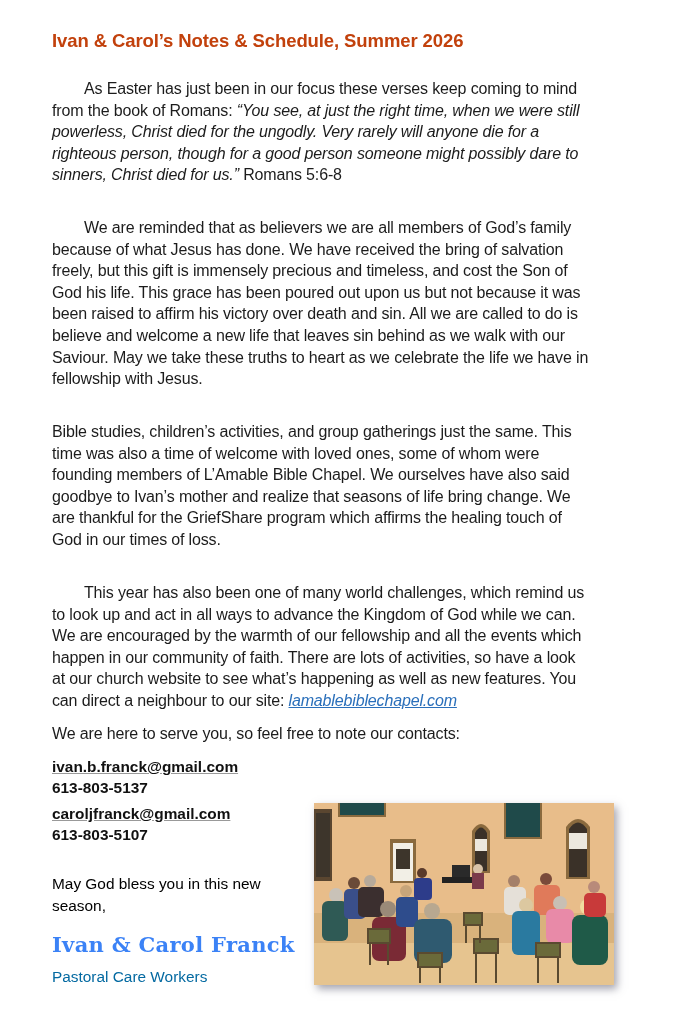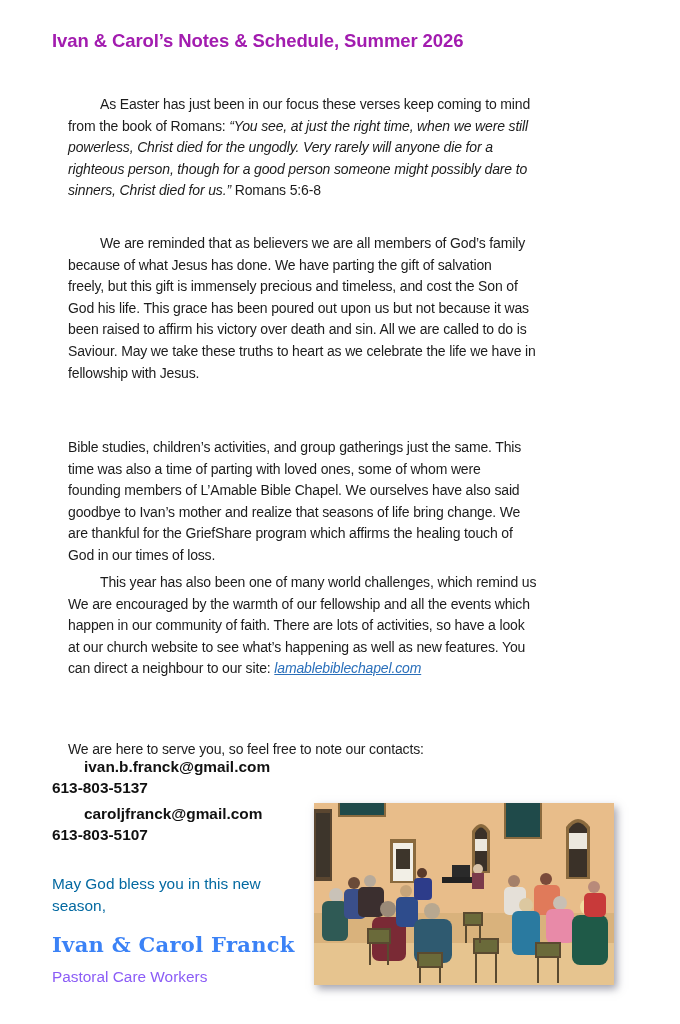--- a/index.html
+++ b/index.html
@@ -3,53 +3,53 @@
 <meta charset="utf-8">
 <style>
   html, body { margin: 0; padding: 0; background: #ffffff; }
   body {
     width: 680px; height: 1024px; position: relative; overflow: hidden;
     font-family: "Liberation Sans", "DejaVu Sans", sans-serif;
     color: #1a1a1a;
   }
   .title {
     position: absolute; left: 52px; top: 30px; margin: 0;
-    font-size: 18.5px; font-weight: bold; color: #a21caf; letter-spacing: -0.1px;
+    font-size: 18.5px; font-weight: bold; color: #c2410c; letter-spacing: -0.1px;
     white-space: nowrap;
   }
   .para {
-    position: absolute; left: 52px; width: 576px; margin: 16px;
-    font-size: 14px; line-height: 21.6px; color: #1c1c1c;
+    position: absolute; left: 52px; width: 576px; margin: 0;
+    font-size: 16px; line-height: 21.6px; color: #1c1c1c;
     text-indent: 32px; letter-spacing: -0.15px;
   }
   .para.noindent { text-indent: 0; }
   .para .ln { display: block; white-space: nowrap; }
   .para .ln.first { }
   .para .ln:not(.first) { margin-left: -32px; }
   em { }
   .link { color: #2a6fba; text-decoration: underline; font-style: italic; }
   .contacts {
     position: absolute; left: 52px; top: 756px; width: 260px;
     font-size: 15.4px; font-weight: bold; line-height: 21px; color: #111;
   }
-  .contacts .email { text-decoration-color: #999; display: block; margin-left: 32px; }
+  .contacts .email { text-decoration: underline; text-decoration-color: #999; display: block; }
   .contacts .phone { display: block; }
   .contacts .grp { margin-bottom: 5px; }
   .closing {
     position: absolute; left: 52px; top: 873px; width: 250px;
-    font-size: 15.4px; line-height: 21.6px; color: #0369a1;
+    font-size: 15.4px; line-height: 21.6px; color: #000000;
   }
   .signature {
     position: absolute; left: 52px; top: 932px;
     font-family: "DejaVu Serif", serif; font-weight: bold;
     font-size: 21px; color: #3b82f6; white-space: nowrap; letter-spacing: 0.3px;
   }
   .role {
     position: absolute; left: 52px; top: 968px;
-    font-size: 15.4px; color: #8b5cf6; white-space: nowrap;
+    font-size: 15.4px; color: #0369a1; white-space: nowrap;
   }
   .photo {
     position: absolute; left: 314px; top: 803px; width: 300px; height: 182px;
     box-shadow: 3px 4px 8px rgba(90,90,110,0.55);
     overflow: hidden; background: #e9c08e;
   }
   .photo svg { display: block; }
 </style>
 </head>
 <body>
@@ -58,37 +58,39 @@
 
 <p class="para" id="p0" style="top:78px">
     <span class="ln first"><span>As Easter has just been in our focus these verses keep coming to mind</span></span>
     <span class="ln"><span>from the book of Romans: </span><em>“You see, at just the right time, when we were still</em></span>
     <span class="ln"><em>powerless, Christ died for the ungodly. Very rarely will anyone die for a</em></span>
     <span class="ln"><em>righteous person, though for a good person someone might possibly dare to</em></span>
     <span class="ln"><em>sinners, Christ died for us.”</em><span> Romans 5:6-8</span></span>
   </p>
 <p class="para" id="p1" style="top:217px">
     <span class="ln first"><span>We are reminded that as believers we are all members of God’s family</span></span>
-    <span class="ln"><span>because of what Jesus has done. We have parting the gift of salvation</span></span>
+    <span class="ln"><span>because of what Jesus has done. We have received the bring of salvation</span></span>
     <span class="ln"><span>freely, but this gift is immensely precious and timeless, and cost the Son of</span></span>
     <span class="ln"><span>God his life. This grace has been poured out upon us but not because it was</span></span>
     <span class="ln"><span>been raised to affirm his victory over death and sin. All we are called to do is</span></span>
+    <span class="ln"><span>believe and welcome a new life that leaves sin behind as we walk with our</span></span>
     <span class="ln"><span>Saviour. May we take these truths to heart as we celebrate the life we have in</span></span>
     <span class="ln"><span>fellowship with Jesus.</span></span>
   </p>
 <p class="para" id="p2" style="top:421px">
     <span class="ln"><span>Bible studies, children’s activities, and group gatherings just the same. This</span></span>
-    <span class="ln"><span>time was also a time of parting with loved ones, some of whom were</span></span>
+    <span class="ln"><span>time was also a time of welcome with loved ones, some of whom were</span></span>
     <span class="ln"><span>founding members of L’Amable Bible Chapel. We ourselves have also said</span></span>
     <span class="ln"><span>goodbye to Ivan’s mother and realize that seasons of life bring change. We</span></span>
     <span class="ln"><span>are thankful for the GriefShare program which affirms the healing touch of</span></span>
     <span class="ln"><span>God in our times of loss.</span></span>
   </p>
-<p class="para" id="p3" style="top:556px">
+<p class="para" id="p3" style="top:582px">
     <span class="ln first"><span>This year has also been one of many world challenges, which remind us</span></span>
+    <span class="ln"><span>to look up and act in all ways to advance the Kingdom of God while we can.</span></span>
     <span class="ln"><span>We are encouraged by the warmth of our fellowship and all the events which</span></span>
     <span class="ln"><span>happen in our community of faith. There are lots of activities, so have a look</span></span>
     <span class="ln"><span>at our church website to see what’s happening as well as new features. You</span></span>
     <span class="ln"><span>can direct a neighbour to our site: </span><a class="link">lamablebiblechapel.com</a></span>
   </p>
 
 <p class="para noindent" style="top:723px">We are here to serve you, so feel free to note our contacts:</p>
 
 <div class="contacts">
   <div class="grp">

